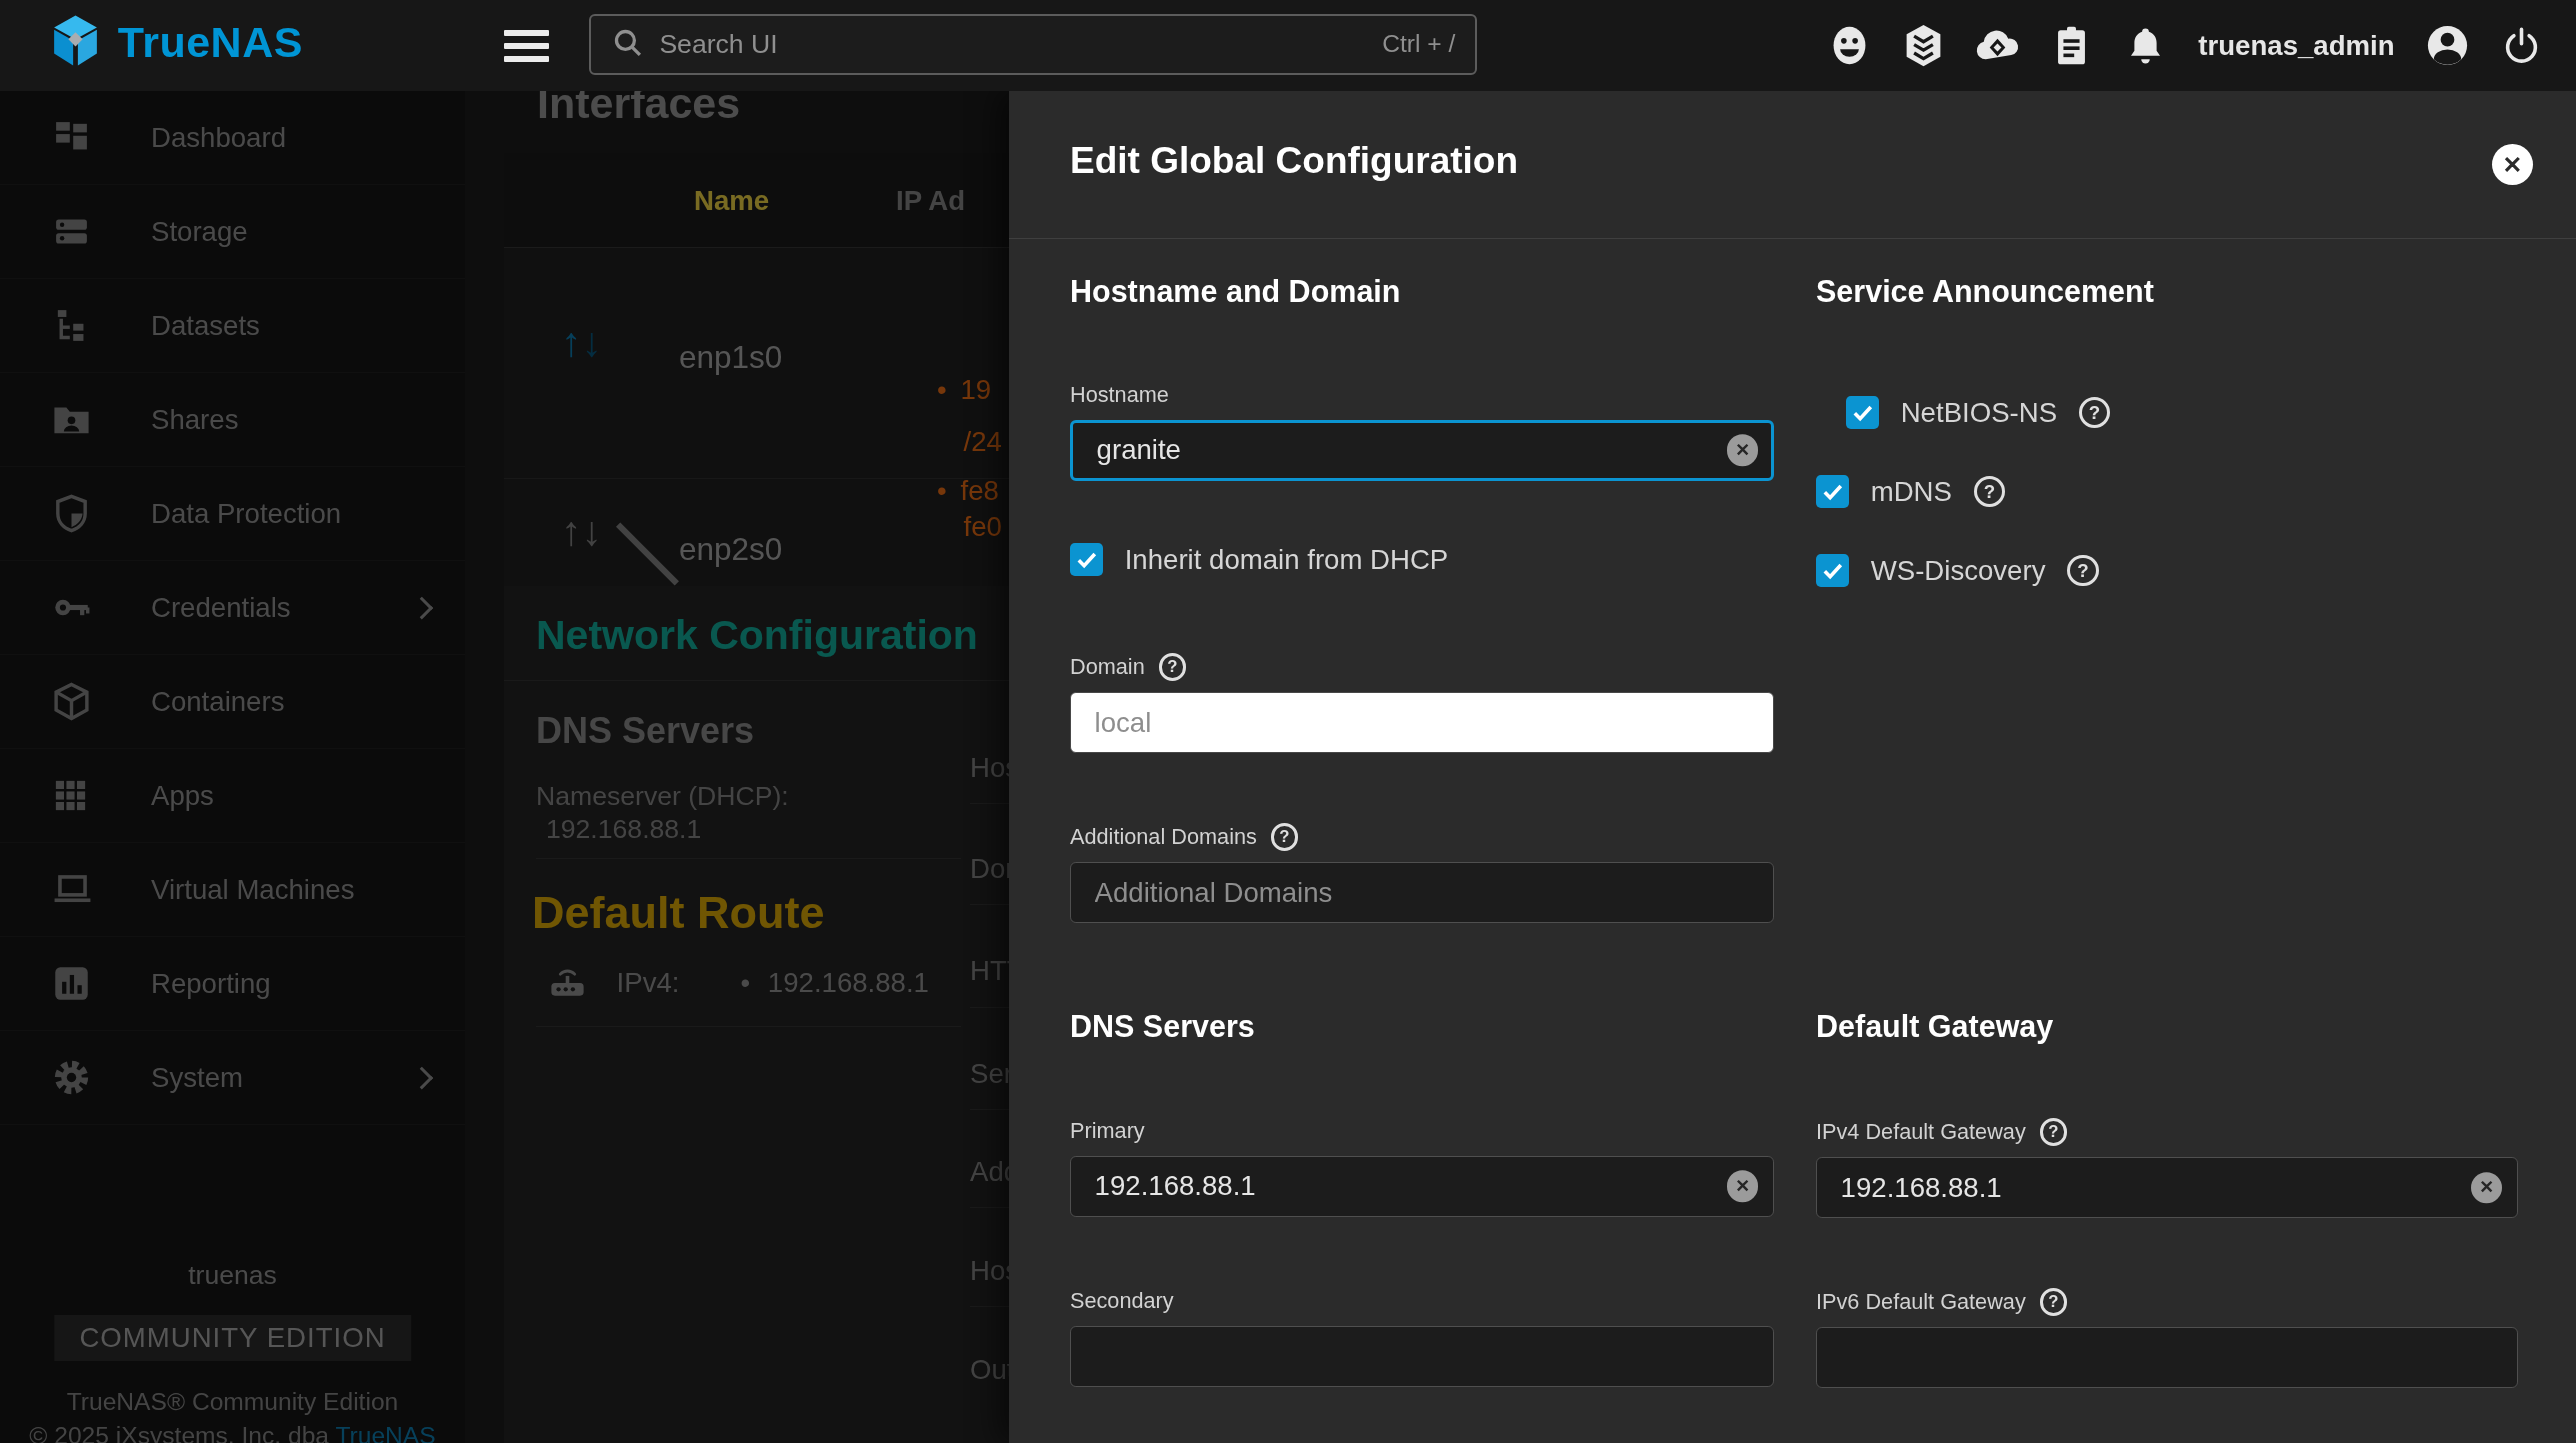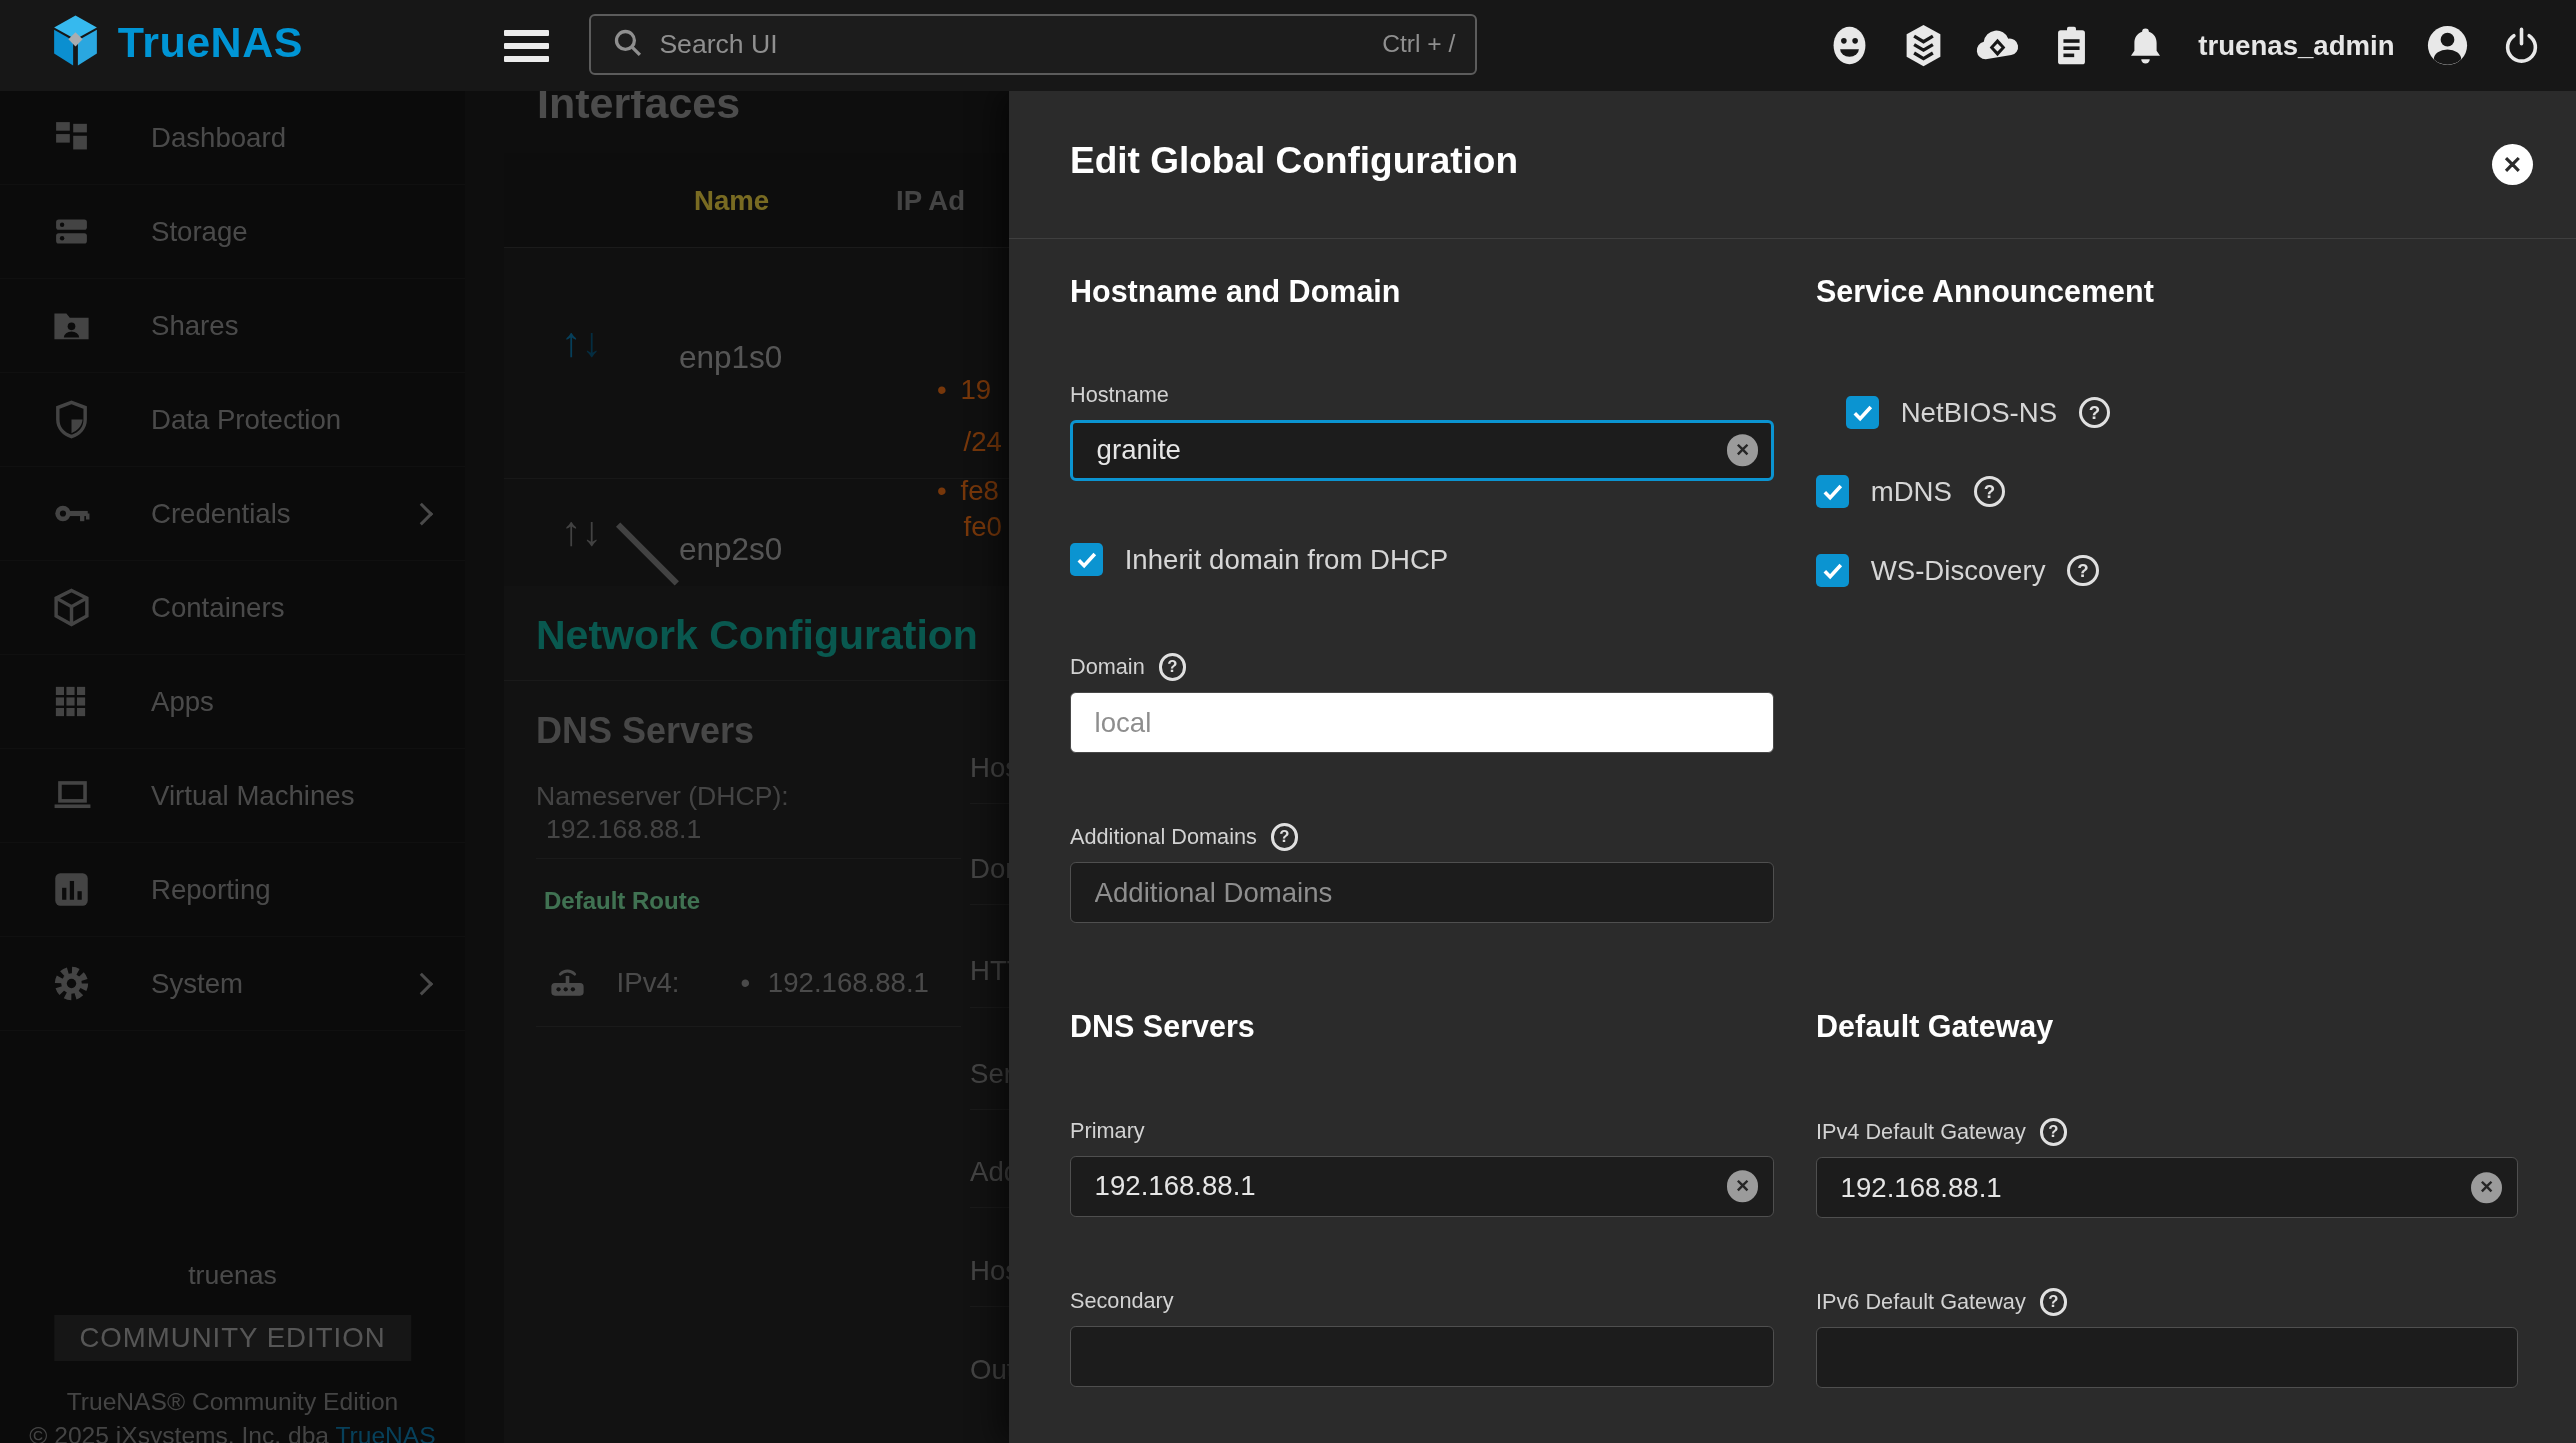--- a/index.html
+++ b/index.html
@@ -58,21 +58,21 @@
   .ip-frag { position:absolute; left:433px; width:71px; overflow:hidden; color:#f97316; font-size:27.6px; white-space:nowrap; }
   .ip-frag.blt::before { content:"•"; margin-right:13.8px; }
   .ip-frag.ind { padding-left:26.6px; }
   .bg-card { position:absolute; left:39px; top:495px; right:0; height:866px; background:#262626; }
   .nc-title { position:absolute; left:32px; top:25.6px; font-size:41px; font-weight:bold; color:#14b8a6; }
   .nc-div1 { position:absolute; left:0; top:94px; right:0; height:1px; background:#383838; }
   .nc-h2a { position:absolute; left:32px; top:124px; font-size:36px; font-weight:bold; color:#949494; }
   .nc-ns-label { position:absolute; left:32px; top:195px; font-size:26.6px; color:#8f8f8f; }
   .nc-ns-val { position:absolute; left:42px; top:228px; font-size:26.6px; color:#8f8f8f; }
   .nc-div2 { position:absolute; left:32px; top:272px; width:425px; height:1px; background:#383838; }
-  .nc-h2b { position:absolute; left:40px; top:301px; font-size:24px; font-weight:bold; color:#86efac; }
+  .nc-h2b { position:absolute; left:28px; top:301px; font-size:45px; font-weight:bold; color:#eab308; }
   .nc-route { position:absolute; left:42px; top:372px; display:flex; align-items:center; color:#9b9b9b; font-size:27.6px; }
   .nc-route .rp { margin-left:27.6px; }
   .nc-route .rv { margin-left:61px; }
   .nc-route .rv::before { content:"•"; margin-right:17.7px; }
   .nc-div3 { position:absolute; left:32px; top:440px; width:425px; height:1px; background:#383838; }
   .cut-col { position:absolute; left:466px; top:138px; width:79px; height:689px; overflow:hidden; }
   .cut-row { position:absolute; left:0; color:#8f8f8f; font-size:27.6px; white-space:nowrap; }
   .cut-div { position:absolute; left:0; width:79px; height:1px; background:#383838; }
 
   
@@ -214,20 +214,32 @@
           <rect x="6" y="10" width="36" height="12" rx="3"></rect>
             <rect x="6" y="26" width="36" height="12" rx="3"></rect>
           <circle cx="13" cy="16" r="2.6" fill="#171717"></circle>
             <circle cx="13" cy="32" r="2.6" fill="#171717"></circle>
         </svg>
       </span>
       <span>Storage</span>
     </div>
     <div class="nav-item">
       <span class="nico">
+        <svg width="41" height="41" viewBox="0 0 48 48" fill="none" stroke="#8f8f8f" stroke-width="4">
+          <rect x="8" y="6" width="10" height="8" fill="#8f8f8f" stroke="none"></rect>
+          <path d="M12 16 v22 h10"></path>
+            <path d="M12 26 h10"></path>
+          <rect x="26" y="22" width="12" height="8" fill="#8f8f8f" stroke="none"></rect>
+          <rect x="26" y="34" width="12" height="8" fill="#8f8f8f" stroke="none"></rect>
+        </svg>
+      </span>
+      <span>Datasets</span>
+    </div>
+    <div class="nav-item">
+      <span class="nico">
         <svg width="41" height="41" viewBox="0 0 48 48">
           <path d="M4 10 h14 l4 5 h22 v25 h-40 z" fill="#8f8f8f"></path>
           <circle cx="24" cy="25" r="4.5" fill="#171717"></circle>
           <path d="M15 38 a9 7 0 0 1 18 0 z" fill="#171717"></path>
         </svg>
       </span>
       <span>Shares</span>
     </div>
     <div class="nav-item">
       <span class="nico">

